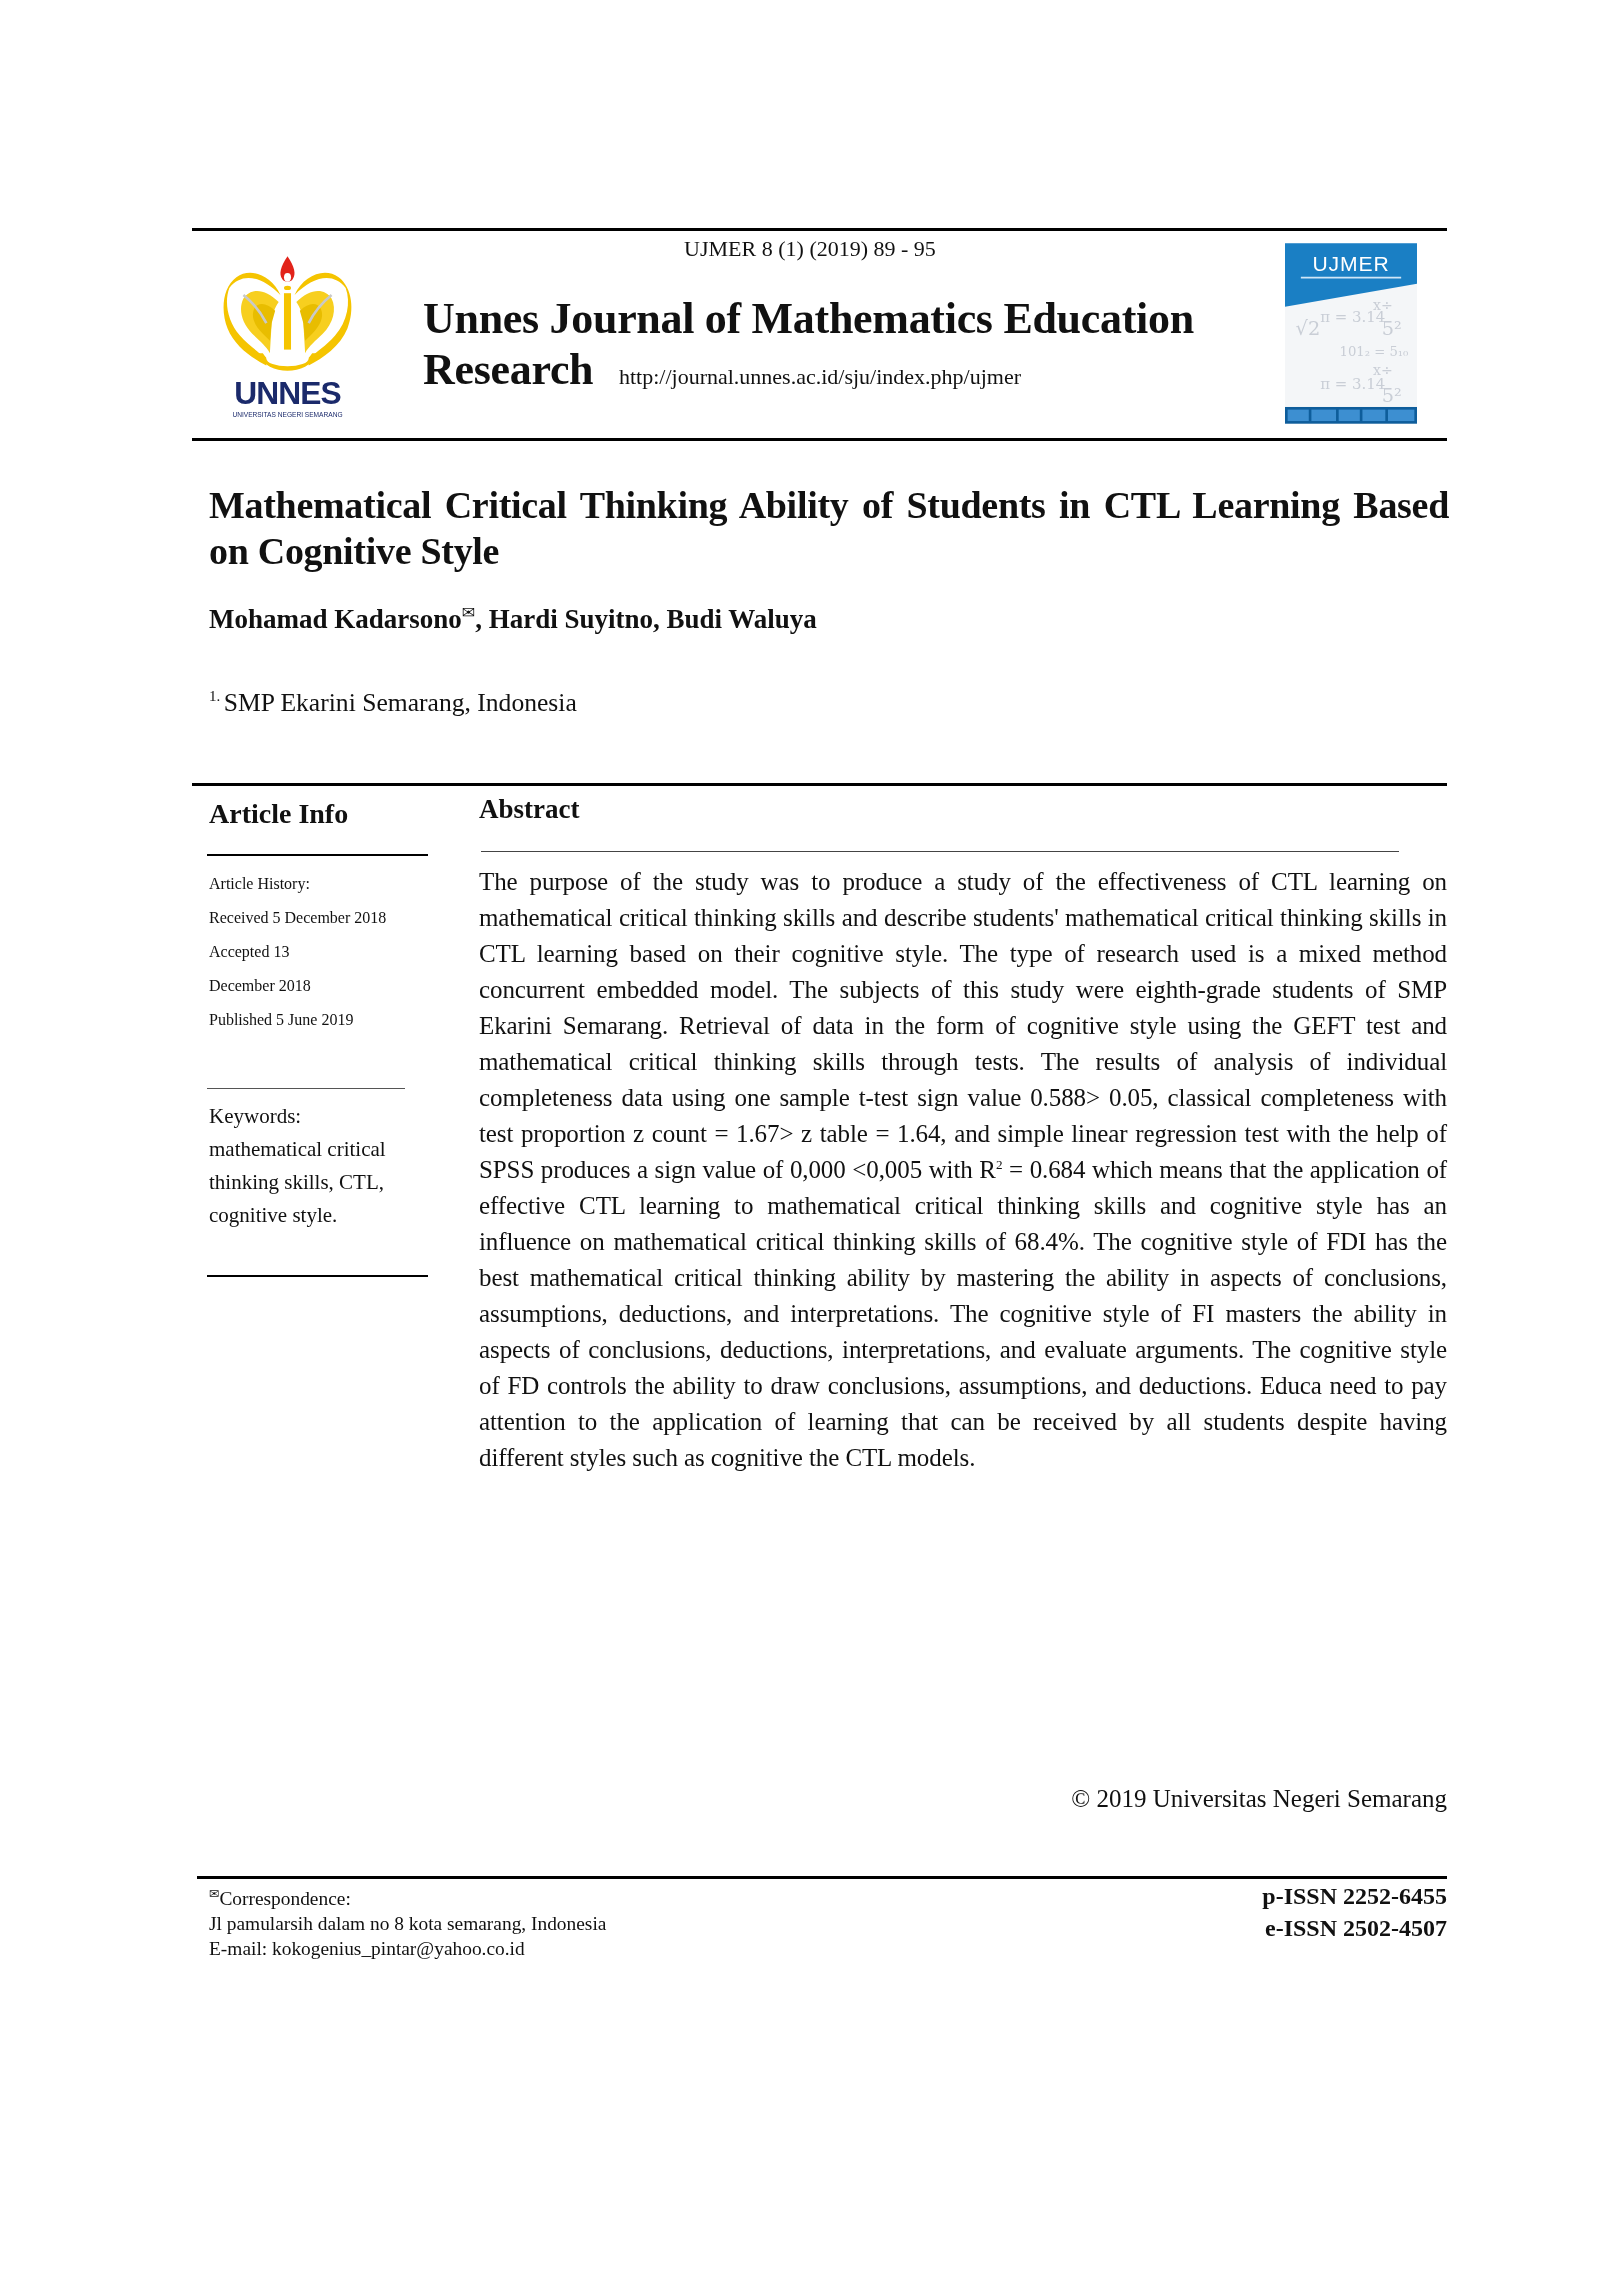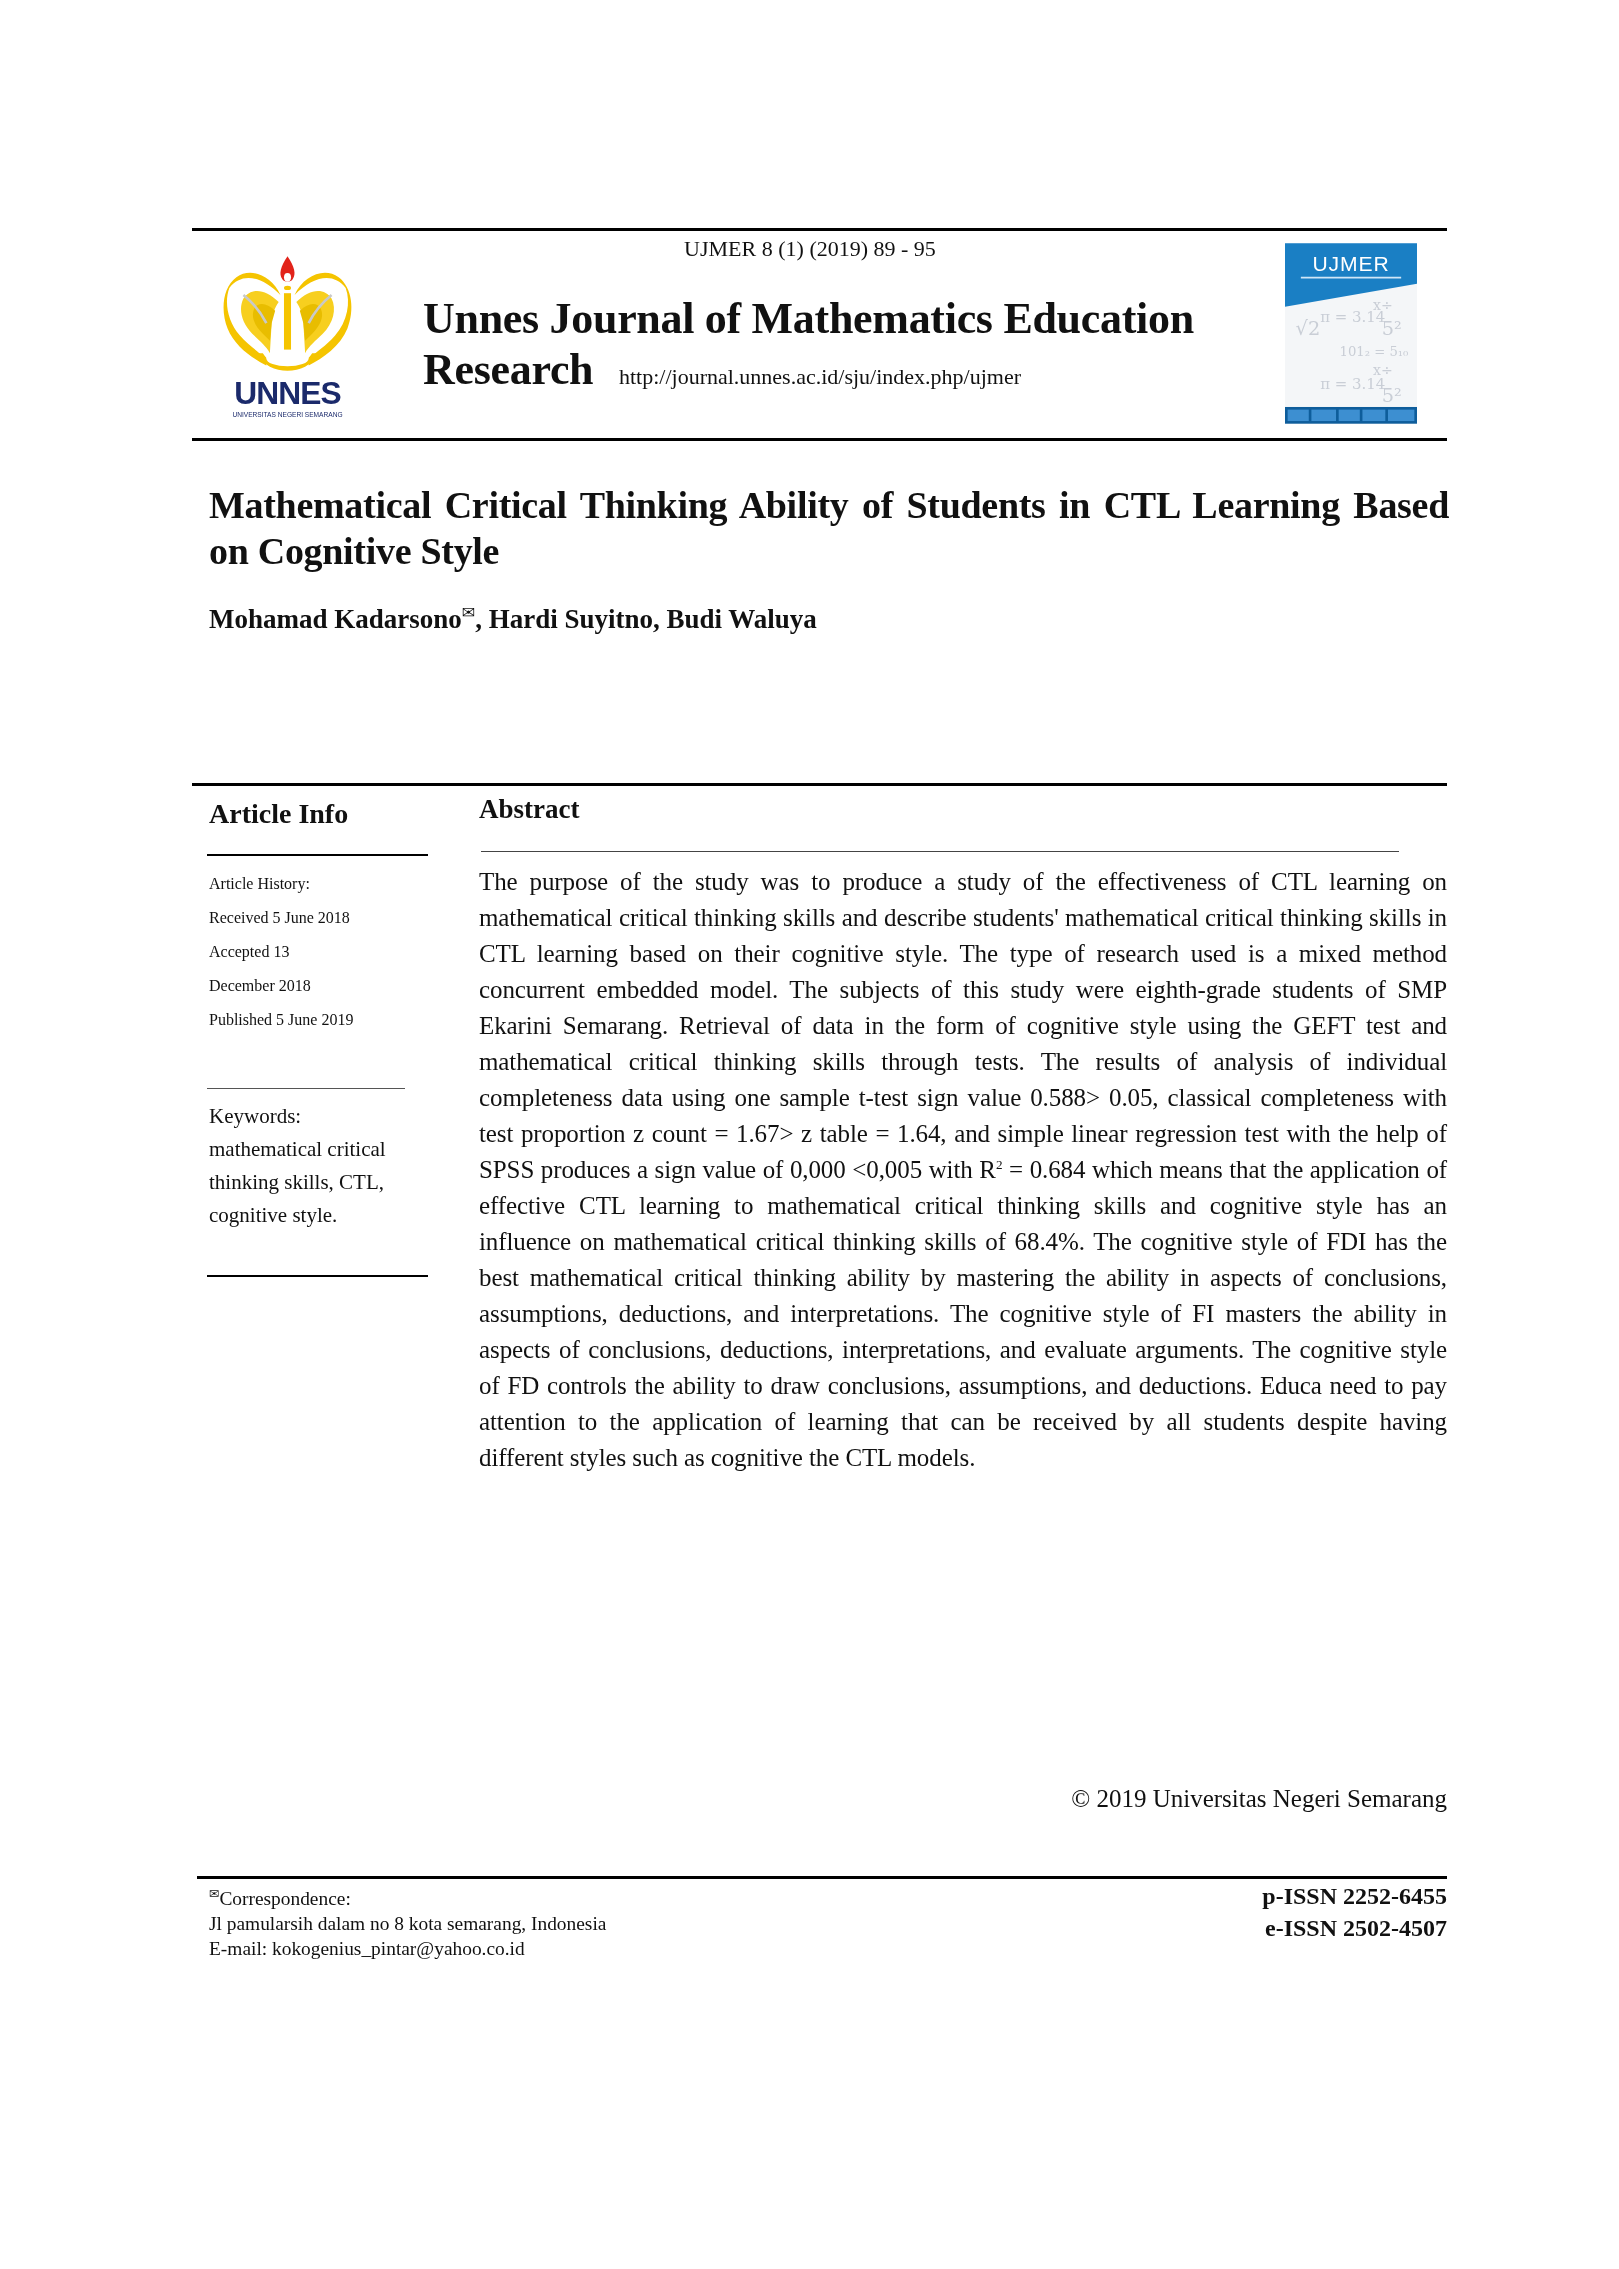--- a/index.html
+++ b/index.html
@@ -107,30 +107,31 @@
 
 <div class="rule" style="left:192px; top:438px; width:1255px; height:2.6px;"></div>
 
 <div class="abs paper-title">Mathematical Critical Thinking Ability of Students in CTL Learning Based on Cognitive Style</div>
 
 <div class="abs authors">
   <span>Mohamad Kadarsono</span><span class="env">✉</span><span>, </span><span>Hardi Suyitno</span><span>, </span><span>Budi Waluya</span>
 </div>
 
 <div class="abs affils">
+  <div><sup>1.</sup><span>SMP Ekarini Semarang, Indonesia</span></div>
 </div>
 
 <div class="rule" style="left:192px; top:783px; width:1255px; height:2.6px;"></div>
 
 <div class="abs info-head">Article Info</div>
 <div class="rule" style="left:207px; top:854px; width:221px; height:1.8px;"></div>
 
 <div class="abs info-body">
   <div>Article History:</div>
-  <div>Received 5 June 2018</div>
+  <div>Received 5 December 2018</div>
   <div>Accepted 13</div>
   <div>December 2018</div>
   <div>Published 5 June 2019</div>
 </div>
 
 <div class="rule" style="left:207px; top:1088px; width:198px; height:0.9px; background:#555;"></div>
 
 <div class="abs kw-body">
   <div class="kw-label">Keywords:</div>
   <div>mathematical critical</div>

